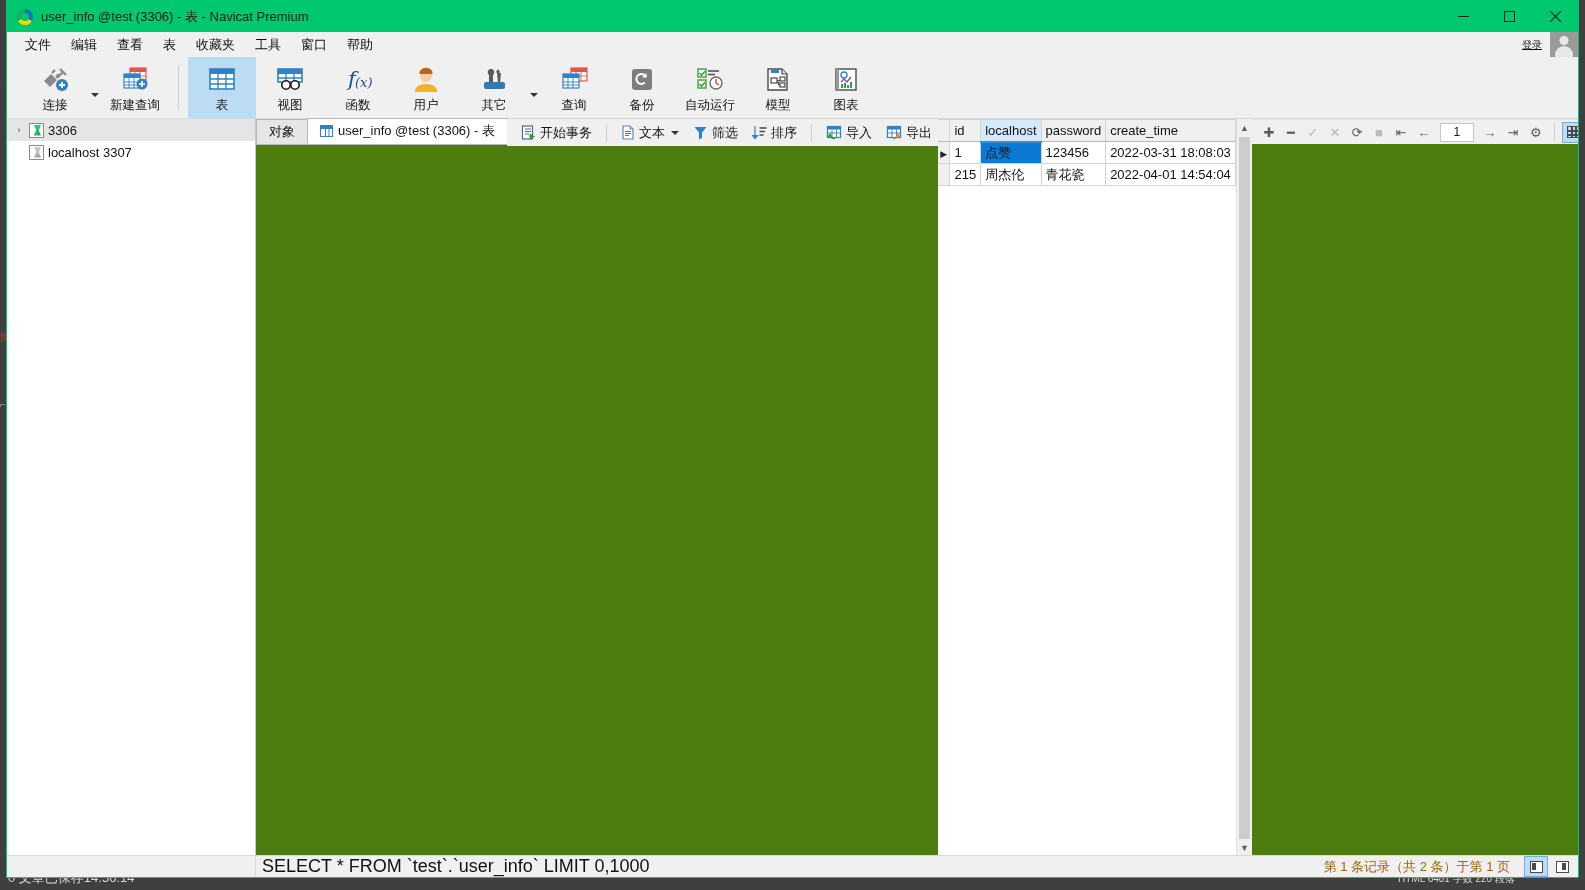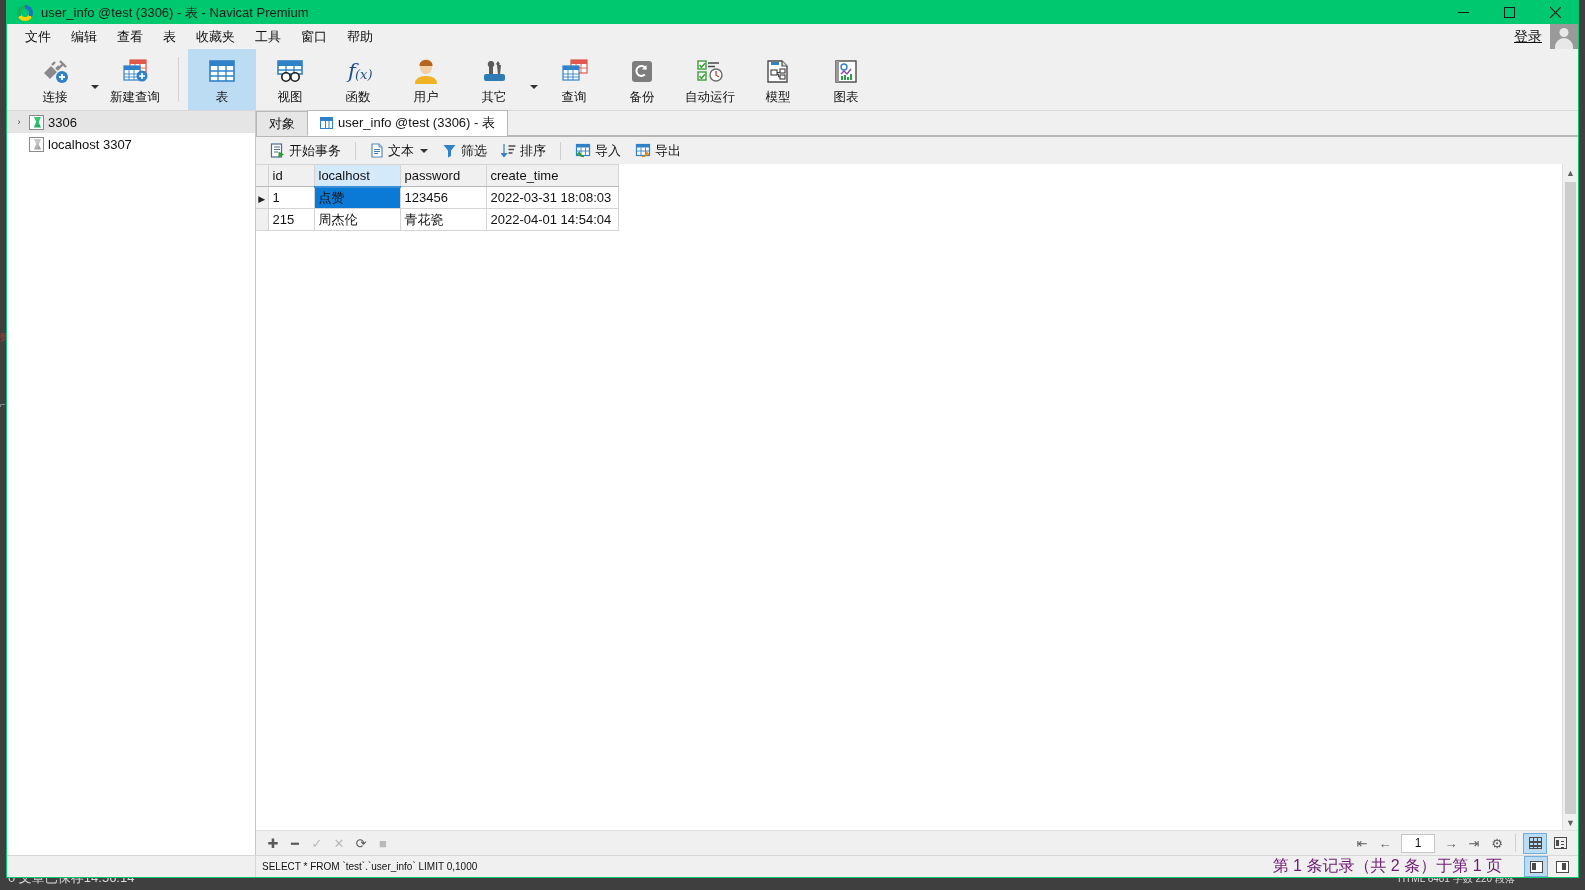--- a/index.html
+++ b/index.html
@@ -43,21 +43,21 @@
     position: absolute; left: 6px; top: 0px;
     width: 1573px; height: 878px;
     background: #f0f0f0;
     border: 1px solid #00c86e;
     display: flex; flex-direction: column;
     overflow: hidden;
   }
 
   
   .titlebar {
-    height: 23px; background: #00c86e;
+    height: 31px; background: #00c86e;
     display: flex; align-items: center;
     flex: 0 0 auto; position: relative;
   }
   .app-logo {
     width: 16px; height: 16px; margin-left: 10px; margin-right: 8px;
     border-radius: 50%;
     background: conic-gradient(#1b72c4 0deg 120deg, #ffd400 120deg 240deg, #13b25c 240deg 360deg);
     position: relative; flex: 0 0 auto;
   }
   .app-logo::after {
@@ -78,21 +78,21 @@
     height: 25px; background: #f0f0f0; display: flex; align-items: center;
     padding-left: 8px; flex: 0 0 auto; position: relative;
   }
   .menu-item {
     font-size: 13px; color: #101010; padding: 2px 10px; white-space: nowrap;
   }
   .login-area {
     margin-left: auto; display: flex; align-items: center; height: 25px; padding-right: 0px;
   }
   .login-link {
-    font-size: 14px; color: #101010; text-decoration: underline; margin-right: 8px;
+    font-size: 10px; color: #101010; text-decoration: underline; margin-right: 8px;
   }
   .avatar-ic {
     width: 28px; height: 25px; background: #9a9a9a; position: relative; overflow: hidden;
   }
   .avatar-ic::before {
     content:""; position:absolute; left:50%; top:4px; transform:translateX(-50%);
     width:9px; height:9px; border-radius:50%; background:#e8e8e8;
   }
   .avatar-ic::after {
     content:""; position:absolute; left:50%; top:14px; transform:translateX(-50%);
@@ -145,21 +145,21 @@
     position: relative; flex: 0 0 auto;
   }
   .db-ic::after {
     content:""; position:absolute; left:2px; top:1px; width:9px; height:11px;
     background: linear-gradient(135deg,#2ecc71 40%, #17a055 100%);
     clip-path: polygon(20% 0%, 100% 0%, 75% 55%, 100% 100%, 20% 100%, 45% 50%);
   }
   .db-ic.gray::after { background: linear-gradient(135deg,#c9c9c9 40%,#8f8f8f 100%); }
 
   
-  .right-pane { flex: 1 1 auto; display: flex; flex-direction: column; min-width: 0; background:#4d7c0f; }
+  .right-pane { flex: 1 1 auto; display: flex; flex-direction: row; min-width: 0; background:#4d7c0f; }
 
   
   .tabstrip {
     height: 26px; background: #f0f0f0; display: flex; align-items: flex-end;
     flex: 0 0 auto; border-bottom: 1px solid #b7b7b7;
   }
   .tab {
     height: 25px; display: flex; align-items: center; gap: 5px;
     padding: 0 12px; font-size: 13px; color: #141414;
     background: #e6e6e6; border: 1px solid #b7b7b7; border-bottom: none;
@@ -272,23 +272,23 @@
   .half-glyph-r::after {
     content:""; position:absolute; right:1.5px; top:1.5px; width:4px; bottom:1.5px; background:#4a4a4a;
   }
 
   
   .statusbar {
     height: 22px; background: #f0f0f0; display: flex; align-items: center;
     border-top: 1px solid #d8d8d8; flex: 0 0 auto;
   }
   .sb-left { width: 249px; flex: 0 0 auto; border-right:1px solid #d8d8d8; height:22px; }
-  .sb-sql { font-size: 10px; color: #111; padding-left: 6px; white-space: nowrap; }
+  .sb-sql { font-size: 18px; color: #111; padding-left: 6px; white-space: nowrap; }
   .sb-right { margin-left: auto; display: flex; align-items: center; }
-  .sb-count { font-size: 16px; color: #701a75; padding-right: 22px; white-space: nowrap; }
+  .sb-count { font-size: 13px; color: #a16207; padding-right: 14px; white-space: nowrap; }
   .sb-toggles { display: flex; gap: 2px; padding-right: 4px; }
 
   
   svg { display:block; }
 </style>
 </head>
 <body>
 
 <div class="desktop-bg"></div>
 <div class="bg-text-bl">0  文章已保存14:56:14</div>

